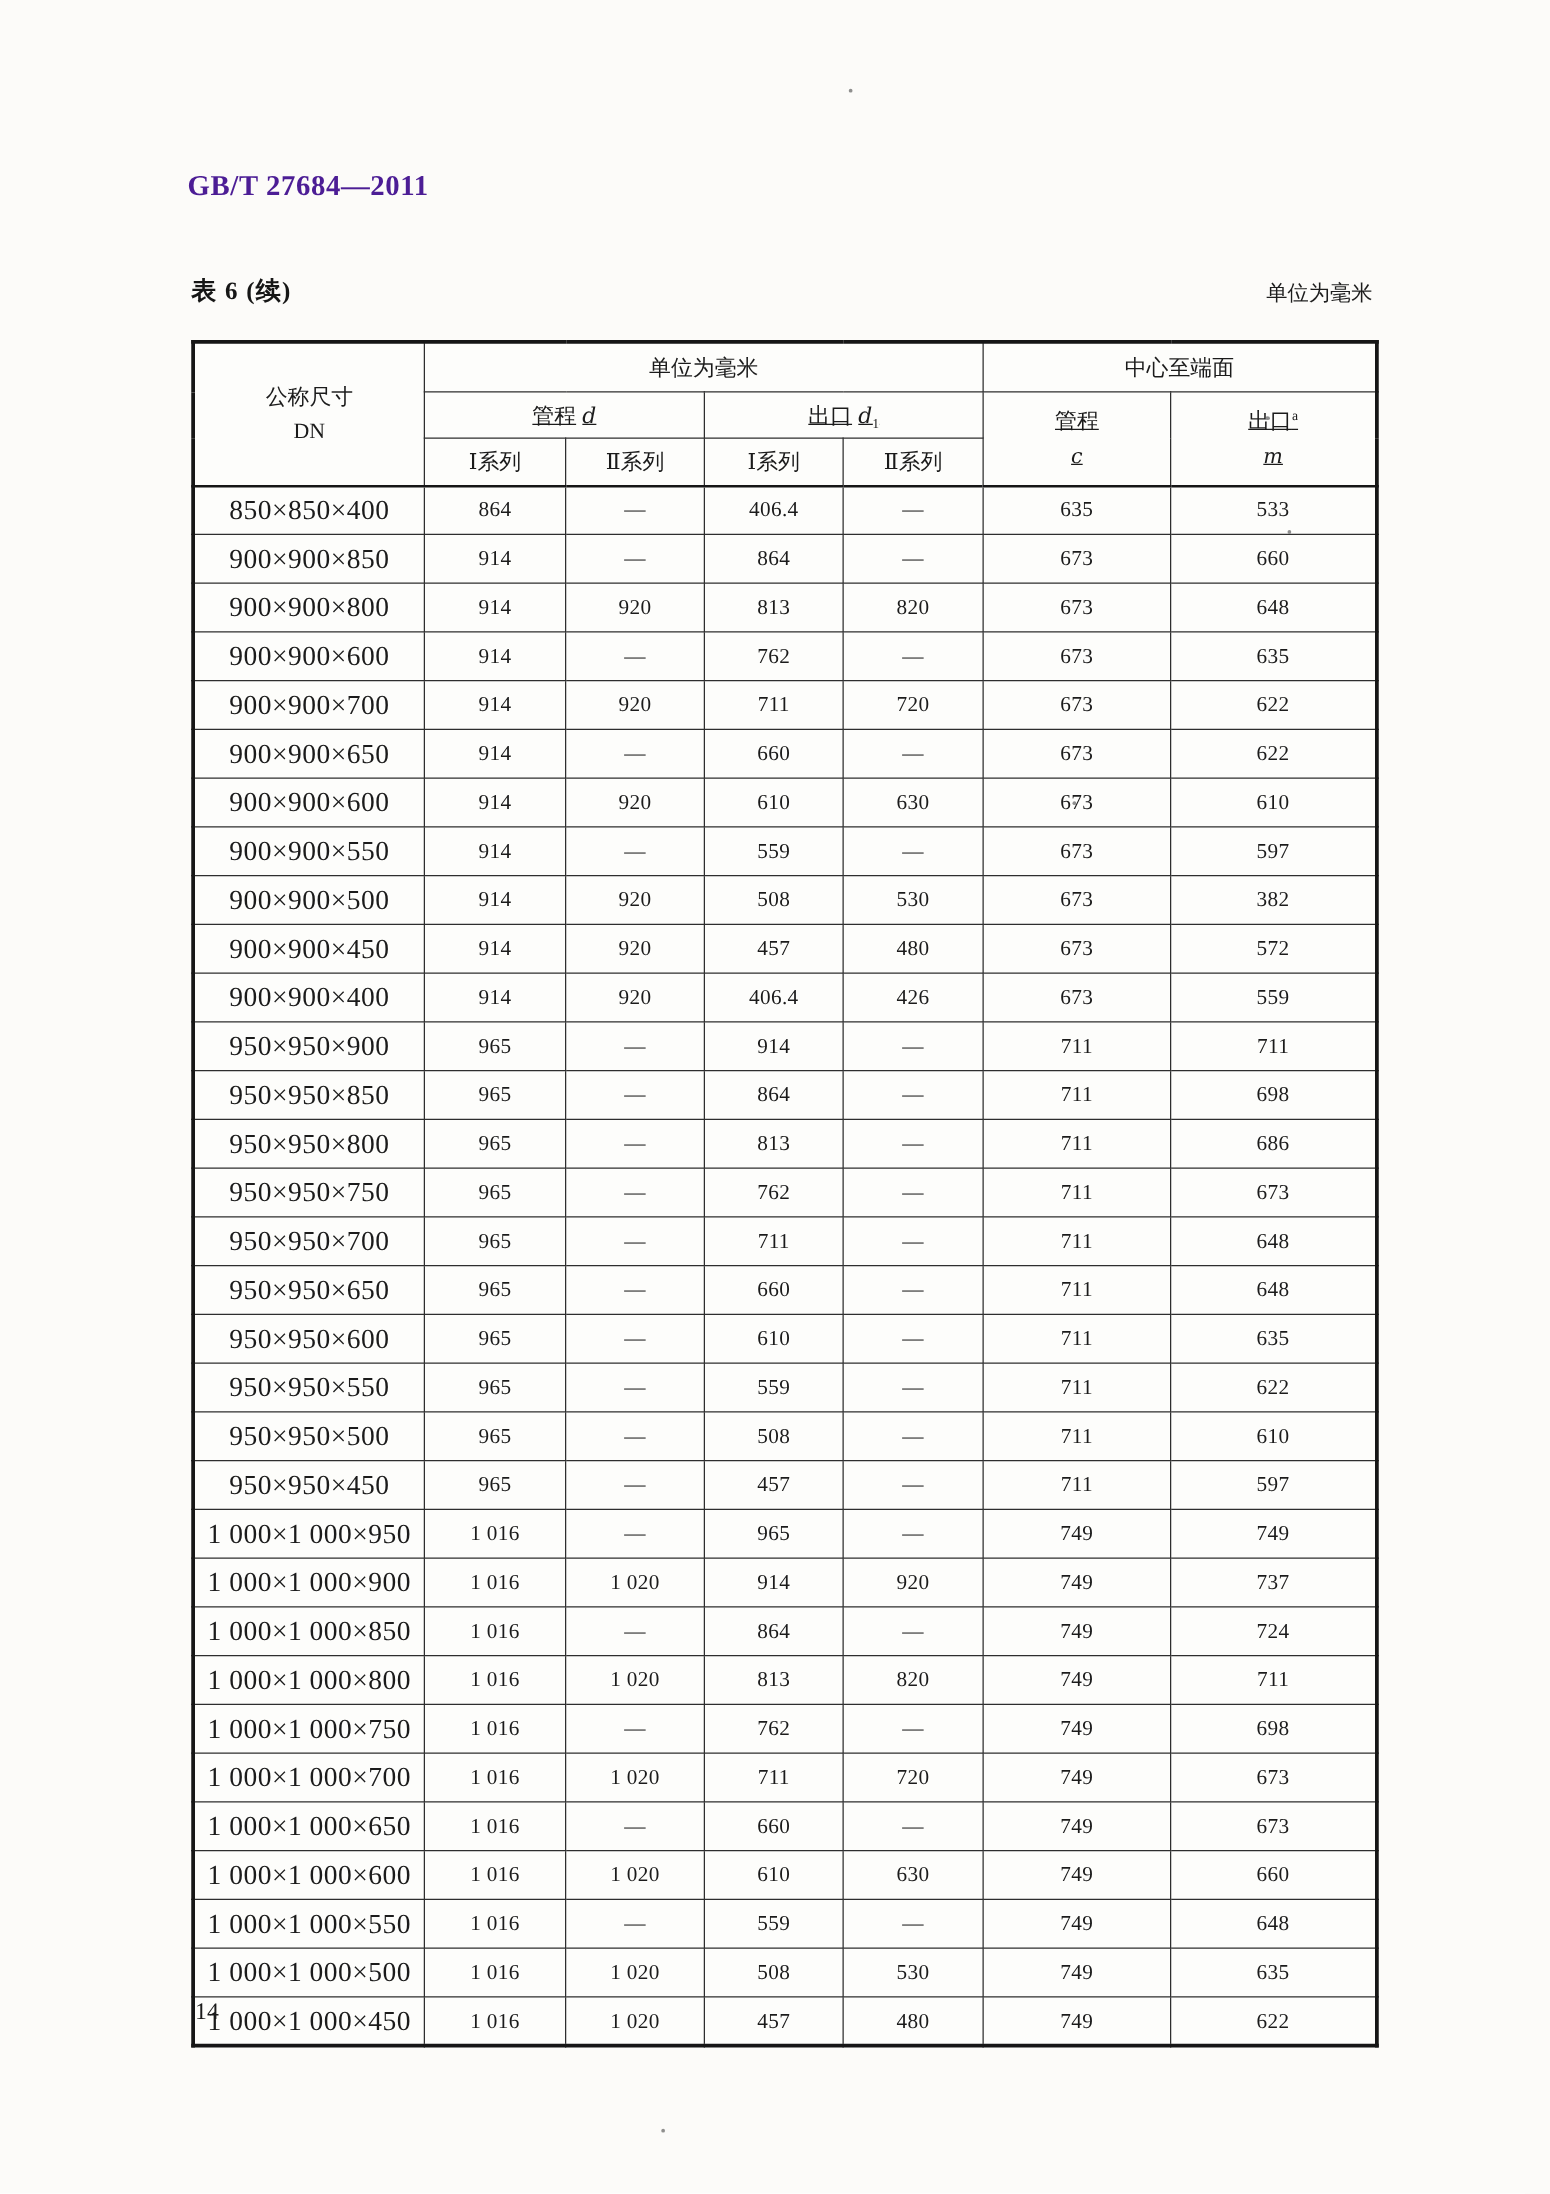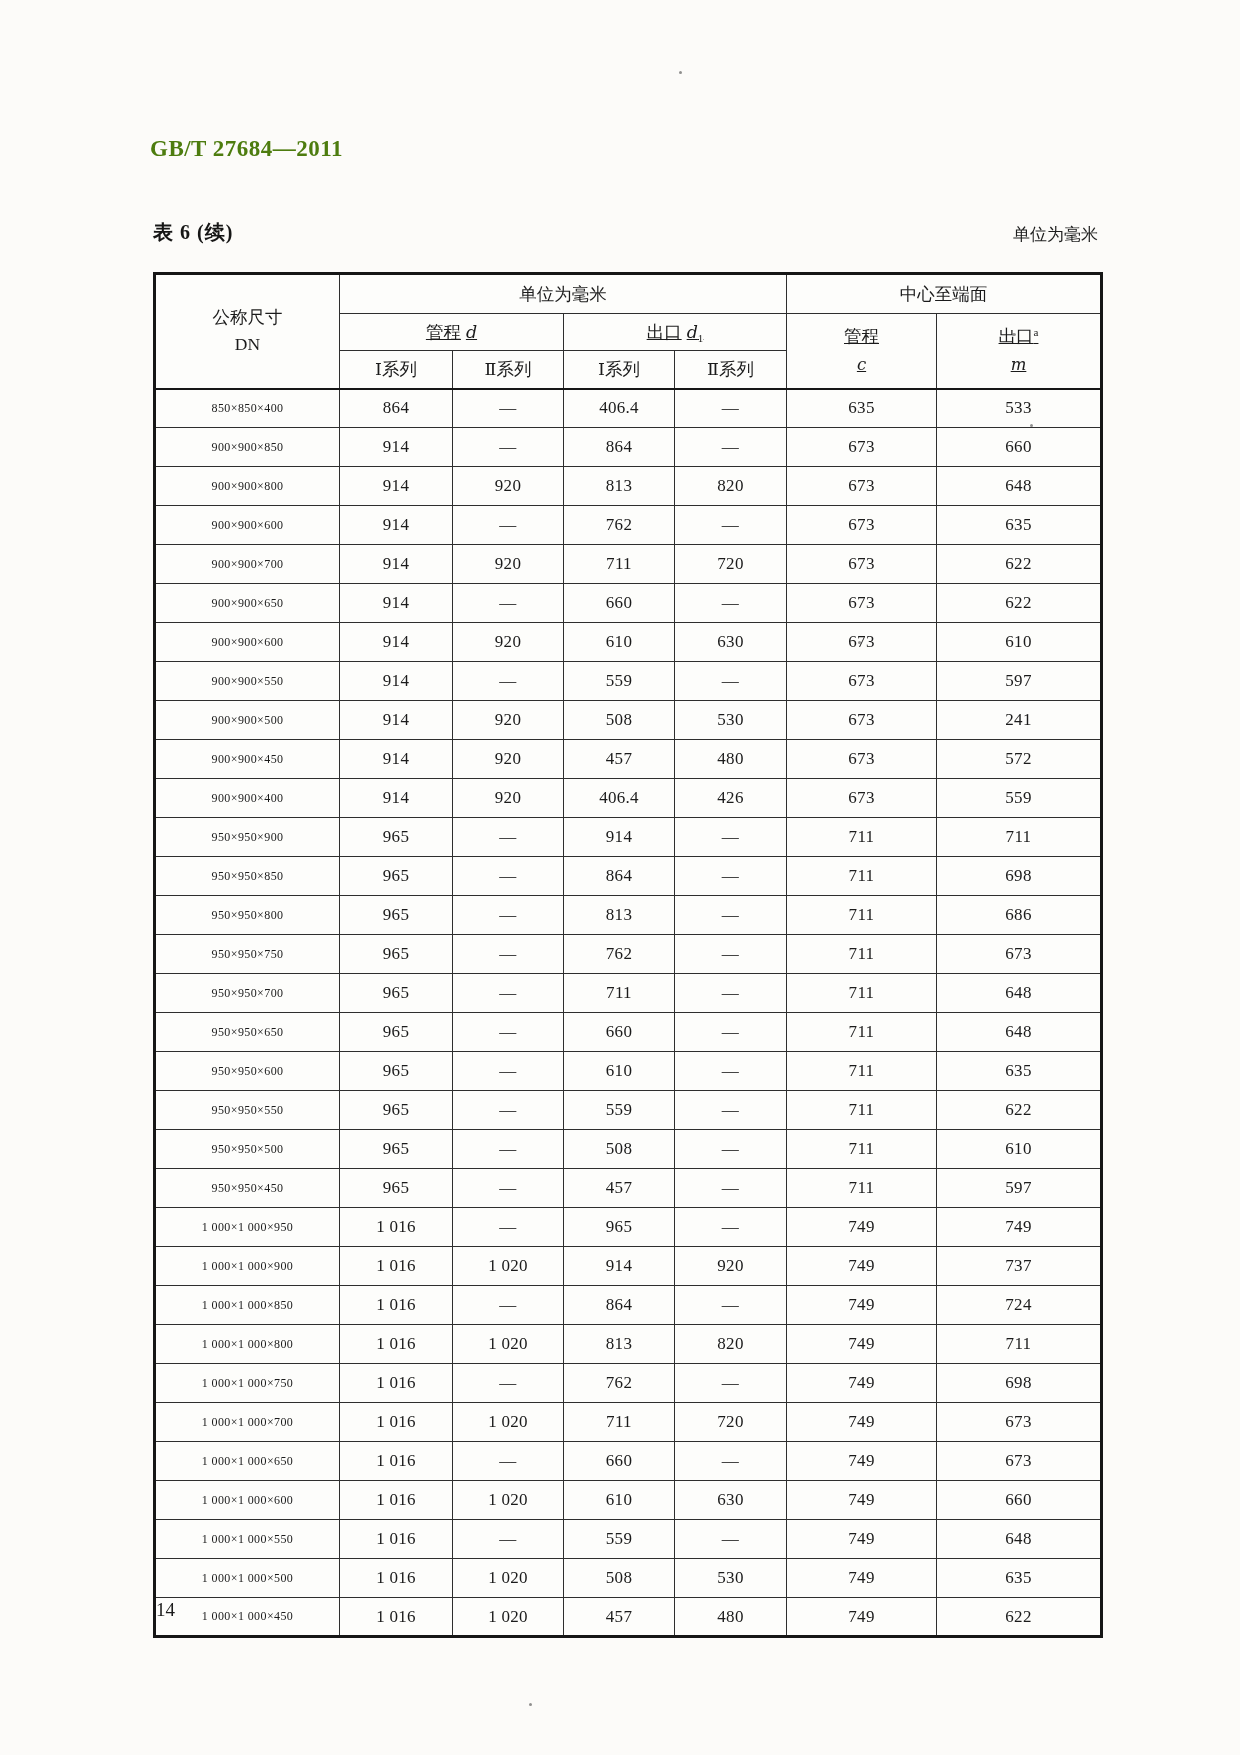--- a/index.html
+++ b/index.html
@@ -5,21 +5,21 @@
   * { margin:0; padding:0; box-sizing:border-box; }
   html,body { background:#ffffff; }
   .page {
     position:relative; width:1240px; height:1755px;
     background:#fcfbf9; overflow:hidden;
     font-family:"Liberation Serif","DejaVu Serif",serif;
     color:#1a1a1a;
   }
   .doc-number {
     position:absolute; left:150px; top:136px;
-    font-size:23px; font-weight:bold; letter-spacing:.5px; color:#4d7c0f;
+    font-size:23px; font-weight:bold; letter-spacing:.5px; color:#4c1d95;
   }
   .title-row { position:absolute; left:153px; top:219px; width:947px; height:30px; }
   .tbl-title {
     position:absolute; left:0; right:0; text-align:left;
     font-size:20px; font-weight:bold; color:#161616; letter-spacing:1px;
   }
   .unit-note { position:absolute; right:2px; top:4px; font-size:17px; color:#1d1d1d; }
   table.dim {
     position:absolute; left:153px; top:272px; width:947px;
     border-collapse:collapse; table-layout:fixed;
@@ -28,21 +28,21 @@
   .dim th, .dim td {
     border:1.5px solid #2e2e2e; text-align:center; vertical-align:middle;
     font-weight:normal; color:#1b1b1b; overflow:hidden; white-space:nowrap;
   }
   .dim thead th { font-size:17.5px; }
   .dim thead tr.h1 th { height:40px; }
   .dim thead tr.h2 th { height:37px;text-decoration:underline; }
   .dim thead tr.h3 th { height:38px; border-bottom:2.6px solid #161616; }
   .dim thead th.spanv { border-bottom:2.6px solid #161616; }
   .dim tbody td { height:39px; font-size:17px; letter-spacing:.3px; }
-  .dim tbody td.dn { font-size:12px; letter-spacing:.4px;border-radius:15px; }
+  .dim tbody td.dn { font-size:22px; letter-spacing:.4px;border-radius:15px; }
   .two-line div { line-height:1.35; }
   .dn-head div { line-height:1.55; font-size:17.5px; }
   .varline { font-size:16.5px; margin-top:5px; }
   i.var { font-family:"DejaVu Serif","Liberation Serif",serif; font-style:italic; margin-left:5px; }
   i.var0 { font-family:"DejaVu Serif","Liberation Serif",serif; font-style:italic; }
   sub.vsub { font-size:11px; vertical-align:-4px; }
   sup.vsup { font-size:11px; vertical-align:6px; }
   .page-number { position:absolute; left:156px; top:1599px; font-size:19px; color:#1b1b1b; }
   .speck { position:absolute; background:#555; border-radius:50%; opacity:.65; }
 </style>
@@ -173,21 +173,21 @@
           <td>673</td>
           <td>597</td>
         </tr>
         <tr>
           <td class="dn">900×900×500</td>
           <td>914</td>
           <td>920</td>
           <td>508</td>
           <td>530</td>
           <td>673</td>
-          <td>241</td>
+          <td>382</td>
         </tr>
         <tr>
           <td class="dn">900×900×450</td>
           <td>914</td>
           <td>920</td>
           <td>457</td>
           <td>480</td>
           <td>673</td>
           <td>572</td>
         </tr>

